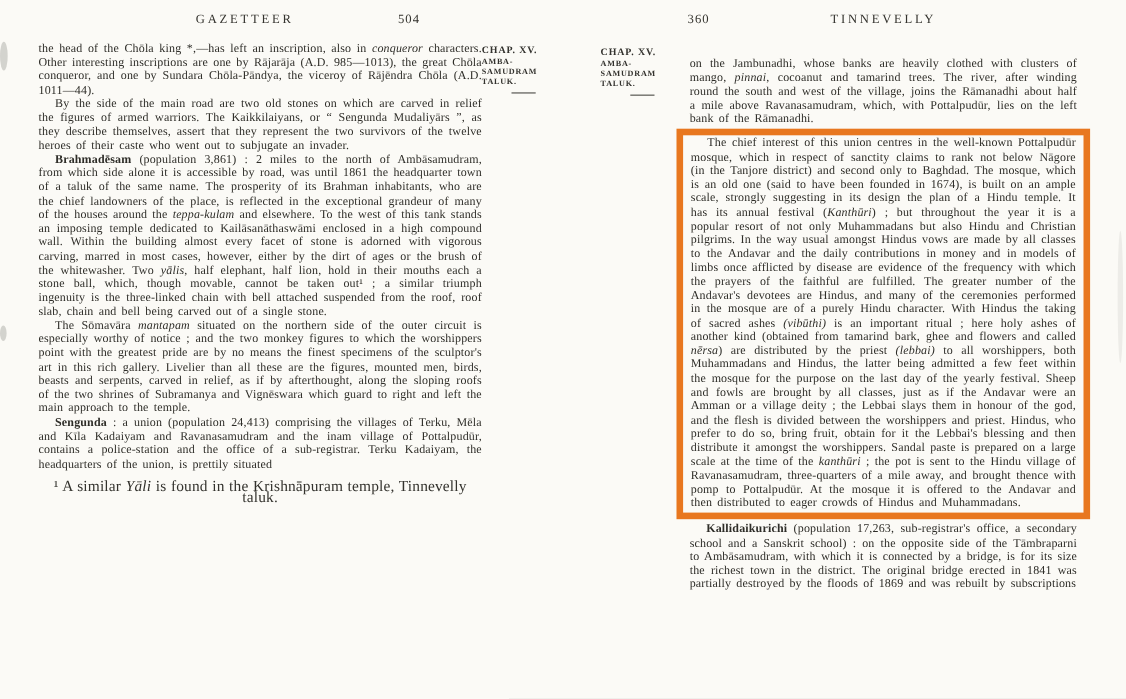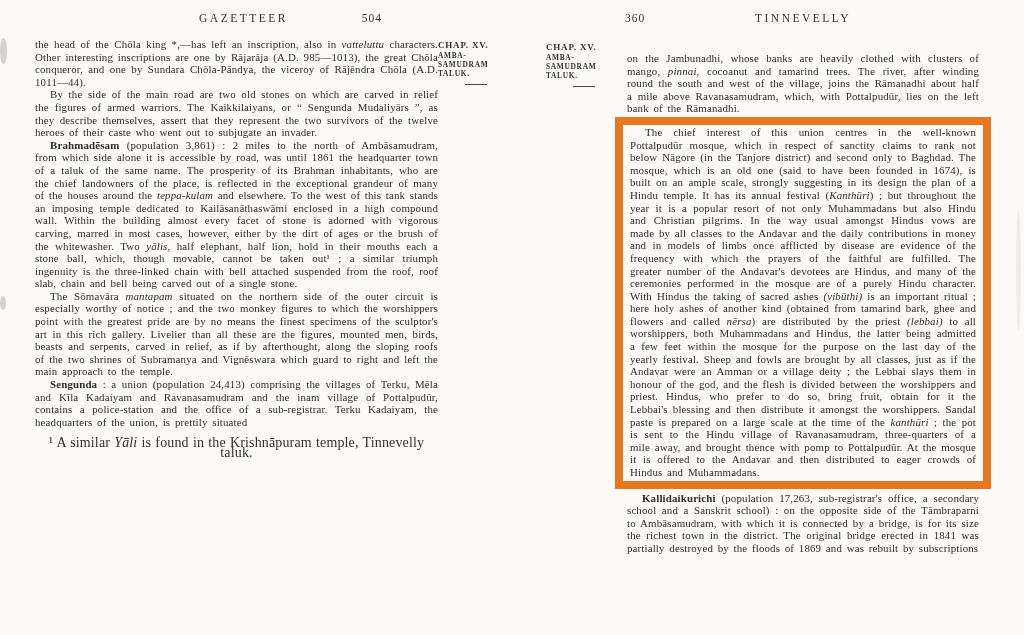--- a/index.html
+++ b/index.html
@@ -3,37 +3,37 @@
 <meta charset="utf-8">
 <style>
   html,body{margin:0;padding:0;background:#e8e8e4;}
   .sheet{position:relative;width:1024px;height:635px;background:#fbfaf6;overflow:hidden;
          font-family:"Liberation Serif","DejaVu Serif",serif;color:#2b2a26;}
   .page{position:absolute;top:0;height:635px;}
   #pageL{left:0;width:512px;}
   #pageR{left:512px;width:512px;}
 
   .rh-title{position:absolute;top:12px;font-size:11.5px;letter-spacing:2.5px;color:#34332e;}
-  #pageL .rh-title{left:42px;width:403px;text-align:center;}
+  #pageL .rh-title{left:21px;width:403px;text-align:center;}
   #pageR .rh-title{left:115px;width:352px;text-align:center;}
   .rh-num{position:absolute;top:12px;font-size:11.5px;letter-spacing:1px;color:#34332e;}
   #pageL .rh-num{right:130px;}
   #pageR .rh-num{left:113px;}
 
   .textcol{position:absolute;text-align:justify;font-size:10.9px;line-height:12.6px;
            word-spacing:1.8px;letter-spacing:0.15px;color:#2e2d28;}
   #pageL .textcol{left:35px;top:38px;width:403px;}
   #pageR .textcol{left:115px;top:52px;width:352px;}
 
   .para{margin:0;text-indent:15px;}
   .para.noindent{text-indent:0;}
   .it{font-style:italic;}
   .bd{font-weight:bold;}
 
-  .boxed{border:8px solid #b91c1c;margin:2px -12px 3px;padding:1px 7px 2px;}
+  .boxed{border:6px solid #b91c1c;margin:2px -12px 3px;padding:1px 7px 2px;}
 
   .margin-note{position:absolute;width:76px;text-align:left;color:#33322e;}
   #pageL .margin-note{left:438px;top:40px;}
   #pageR .margin-note{left:34px;top:42px;}
   .mn-chap{font-size:9px;letter-spacing:0.8px;font-weight:bold;margin-bottom:2px;}
   .mn-small{font-size:7.4px;letter-spacing:0.7px;line-height:8.8px;font-weight:bold;}
   .mn-rule{width:22px;border-top:1.5px solid #4a4945;margin:6px auto 0;}
 
   .footnote{margin-top:10px;font-size:14px;line-height:10px;text-align:center;
             word-spacing:0.5px;color:#33322d;}
@@ -54,21 +54,21 @@
 
     <div class="margin-note">
       <div class="mn-chap">CHAP. XV.</div>
       <div class="mn-small">AMBA-</div>
       <div class="mn-small">SAMUDRAM</div>
       <div class="mn-small">TALUK.</div>
       <div class="mn-rule"></div>
     </div>
 
     <div class="textcol">
-        <p class="para noindent"><span>the head of the Chōla king *,—has left an inscription, also in </span><span class="it">vatteluttu</span><span> characters. Other interesting inscriptions are one by Rājarāja (A.D. 985—1013), the great Chōla conqueror, and one by Sundara Chōla-Pāndya, the viceroy of Rājēndra Chōla (A.D. 1011—44).</span></p>
+        <p class="para noindent"><span>the head of the Chōla king *,—has left an inscription, also in </span><span class="it">conqueror</span><span> characters. Other interesting inscriptions are one by Rājarāja (A.D. 985—1013), the great Chōla conqueror, and one by Sundara Chōla-Pāndya, the viceroy of Rājēndra Chōla (A.D. 1011—44).</span></p>
         <p class="para"><span>By the side of the main road are two old stones on which are carved in relief the figures of armed warriors. The Kaikkilaiyans, or “ Sengunda Mudaliyārs ”, as they describe themselves, assert that they represent the two survivors of the twelve heroes of their caste who went out to subjugate an invader.</span></p>
         <p class="para"><span class="bd">Brahmadēsam</span><span> (population 3,861) : 2 miles to the north of Ambāsamudram, from which side alone it is accessible by road, was until 1861 the headquarter town of a taluk of the same name. The prosperity of its Brahman inhabitants, who are the chief landowners of the place, is reflected in the exceptional grandeur of many of the houses around the </span><span class="it">teppa-kulam</span><span> and elsewhere. To the west of this tank stands an imposing temple dedicated to Kailāsanāthaswāmi enclosed in a high compound wall. Within the building almost every facet of stone is adorned with vigorous carving, marred in most cases, however, either by the dirt of ages or the brush of the whitewasher. Two </span><span class="it">yālis</span><span>, half elephant, half lion, hold in their mouths each a stone ball, which, though movable, cannot be taken out¹ ; a similar triumph ingenuity is the three-linked chain with bell attached suspended from the roof, roof slab, chain and bell being carved out of a single stone.</span></p>
         <p class="para"><span>The Sōmavāra </span><span class="it">mantapam</span><span> situated on the northern side of the outer circuit is especially worthy of notice ; and the two monkey figures to which the worshippers point with the greatest pride are by no means the finest specimens of the sculptor's art in this rich gallery. Livelier than all these are the figures, mounted men, birds, beasts and serpents, carved in relief, as if by afterthought, along the sloping roofs of the two shrines of Subramanya and Vignēswara which guard to right and left the main approach to the temple.</span></p>
         <p class="para"><span class="bd">Sengunda</span><span> : a union (population 24,413) comprising the villages of Terku, Mēla and Kīla Kadaiyam and Ravanasamudram and the inam village of Pottalpudūr, contains a police-station and the office of a sub-registrar. Terku Kadaiyam, the headquarters of the union, is prettily situated</span></p>
         <div class="footnote"><span>¹ A similar </span><span class="it">Yāli</span><span> is found in the Krishnāpuram temple, Tinnevelly taluk.</span></div>
       </div>
   </div>
 
   <div class="page" id="pageR">
     <div class="rh-num">360</div>

